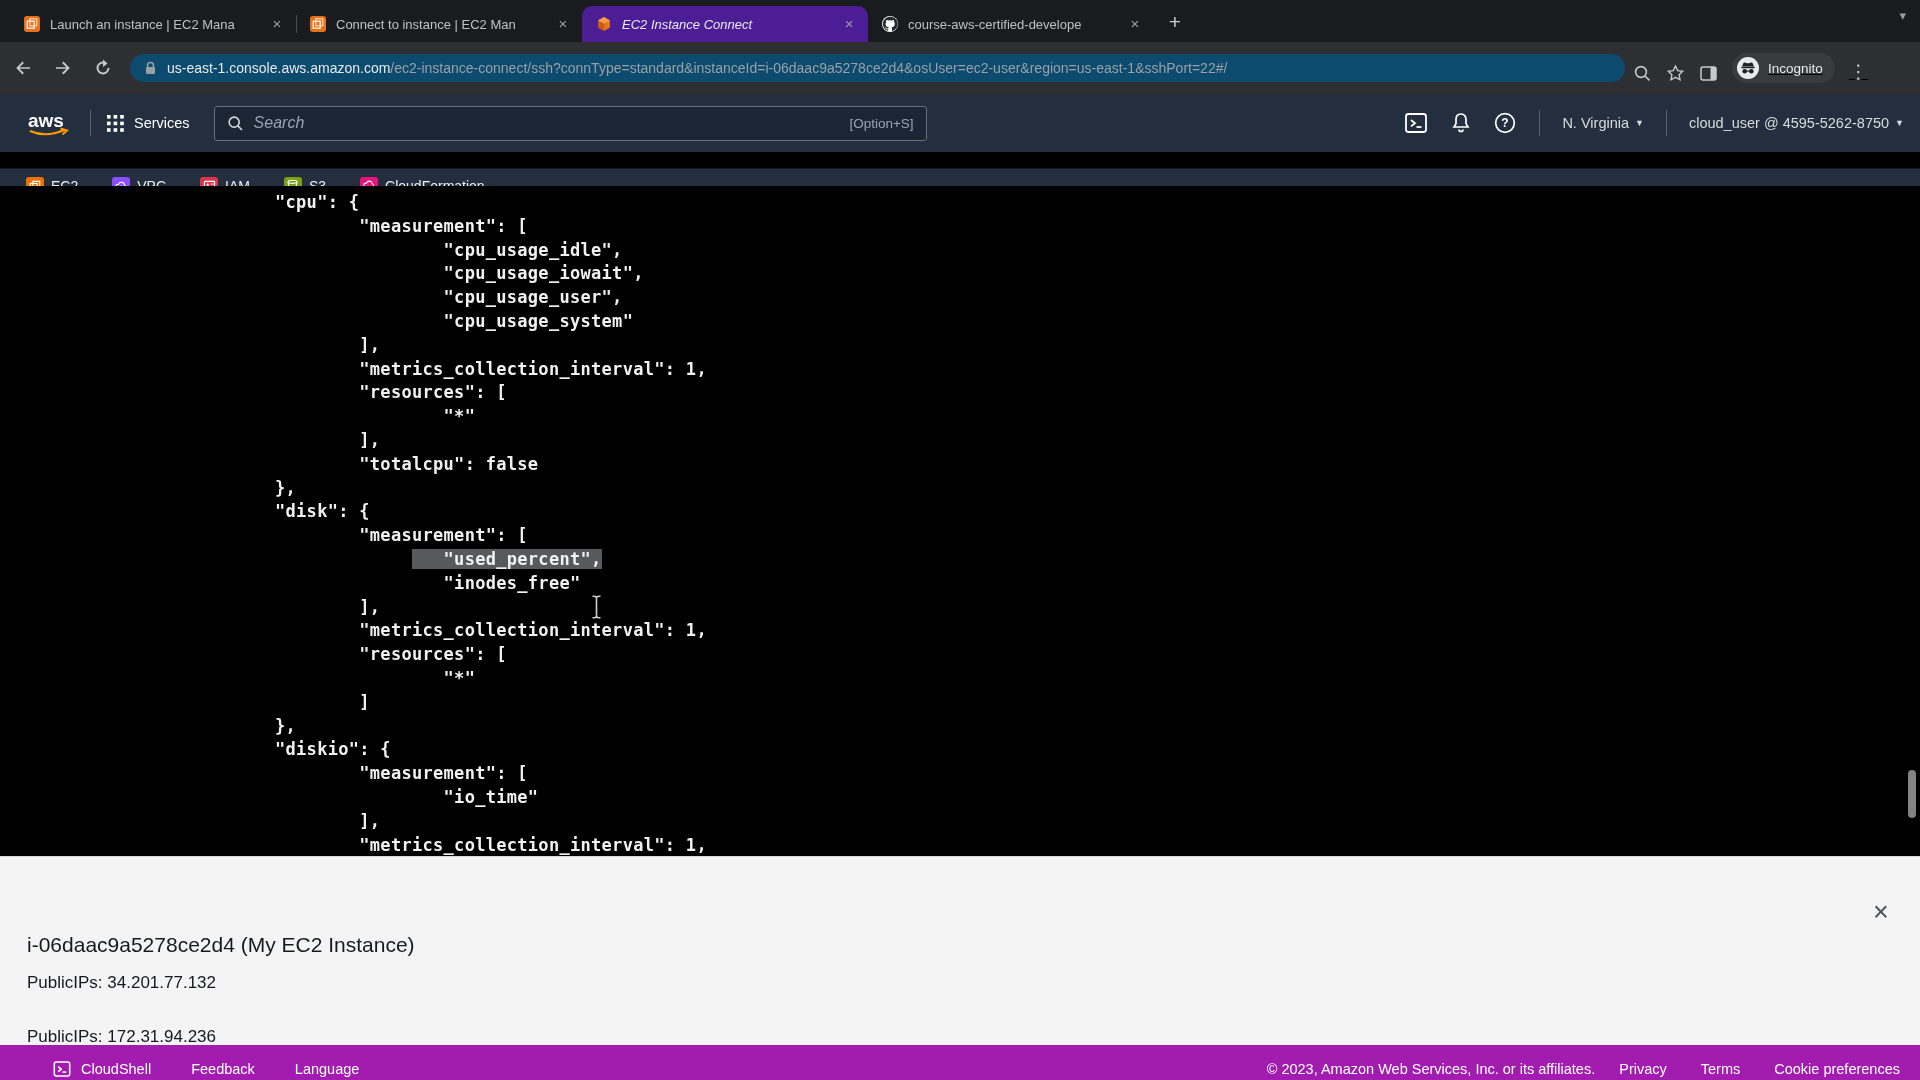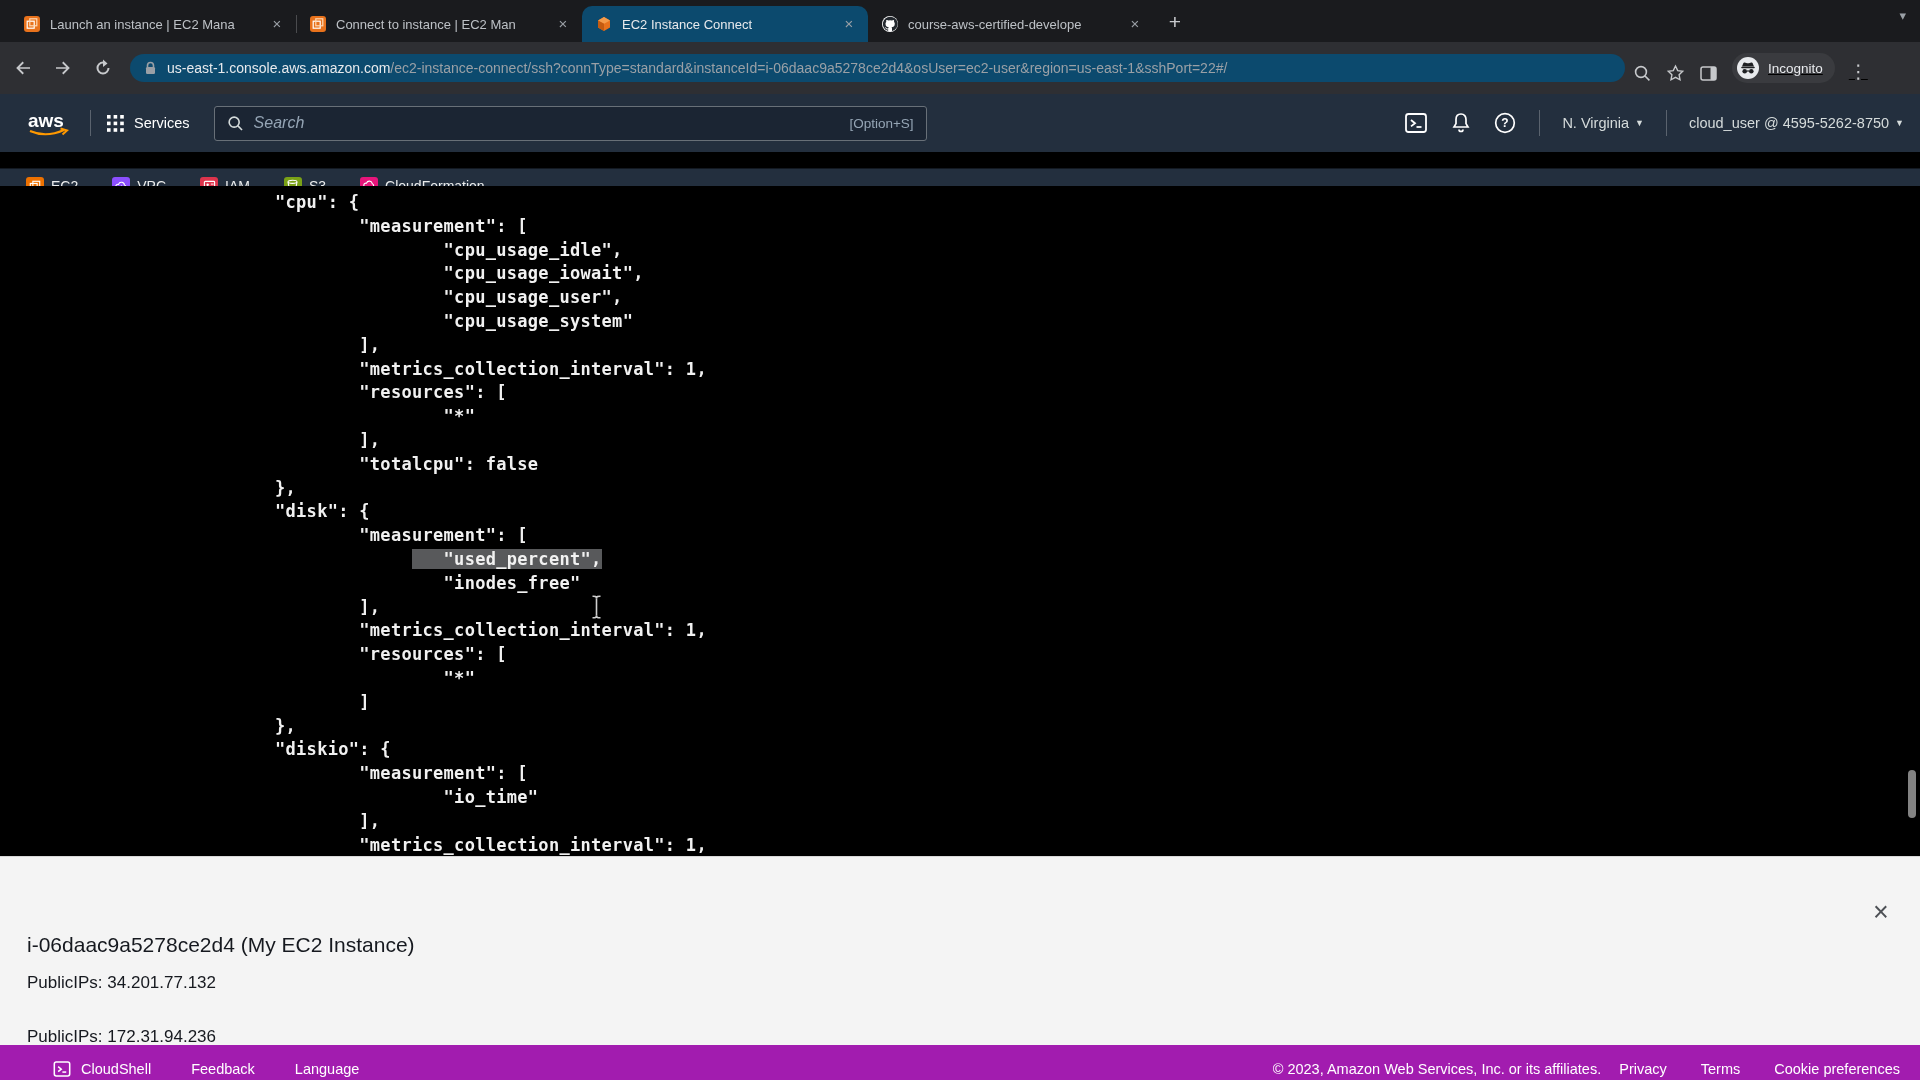--- a/index.html
+++ b/index.html
@@ -7,21 +7,21 @@
     font-family:"Liberation Sans", sans-serif; }
   .band { position:absolute; left:0; right:0; }
 
   
   .tabbar { top:0; height:42px; background:#1a1b1e; display:flex; align-items:flex-end; }
   .tabstrip { display:flex; align-items:flex-end; height:42px; padding-left:10px; }
   .tab { width:286px; height:36px; display:flex; align-items:center; gap:10px;
     padding:0 10px 0 14px; color:#bdc1c6; font-size:13px; position:relative; cursor:default; }
   .tab:not(.active):not(:first-child)::before { content:""; position:absolute; left:0; top:9px;
     height:18px; width:1px; background:#4a4b4e; }
-  .tab.active { background:#0c4a6e; border-radius:10px 10px 0 0; color:#e8eaed; height:36px; }
+  .tab.active { background:#4c1d95; border-radius:10px 10px 0 0; color:#e8eaed; height:36px;font-style:italic; }
   .tab.active::before { display:none; }
   .tab.active + .tab::before { display:none; }
   .tab-title { flex:1; white-space:nowrap; overflow:hidden; }
   .tab-close { font-size:15px; color:#9aa0a6; width:18px; height:18px; line-height:17px;
     text-align:center; border-radius:50%; flex:none; }
   .tab-favicon { width:16px; height:16px; flex:none; display:inline-block; }
   .newtab-btn { color:#c7c9cc; font-size:21px; width:30px; height:30px; line-height:28px;
     text-align:center; margin:0 0 4px 6px; }
   .tab-chevron { position:absolute; right:14px; top:8px; color:#9aa0a6; font-size:13px; }
 
@@ -76,21 +76,21 @@
   .panel-title { padding:76px 0 0 27px; font-size:21px; }
   .panel-ips { padding:16px 0 0 27px; font-size:17px; display:flex; gap:34px;flex-direction:column; }
   .panel-close { position:absolute; right:24px; top:40px; font-size:27px; color:#4d5055;
     width:30px; height:30px; text-align:center; line-height:30px; }
 
   
   .aws-footer { top:1045px; height:48px; background:#a21caf; display:flex; align-items:center;
     color:#fff; font-size:14.5px; }
   .foot-left { display:flex; align-items:center; gap:40px; padding-left:52px; }
   .foot-cs { display:flex; align-items:center; gap:9px; }
-  .foot-right { position:absolute; right:20px; display:flex; align-items:center; gap:18px; }
+  .foot-right { position:absolute; right:20px; display:flex; align-items:center; gap:24px; }
 
   svg { display:block; }
 </style>
 </head>
 <body>
 
 <div class="band tabbar">
   <div class="tabstrip" id="tabstrip">
       <div class="tab">
     <span class="tab-favicon">

